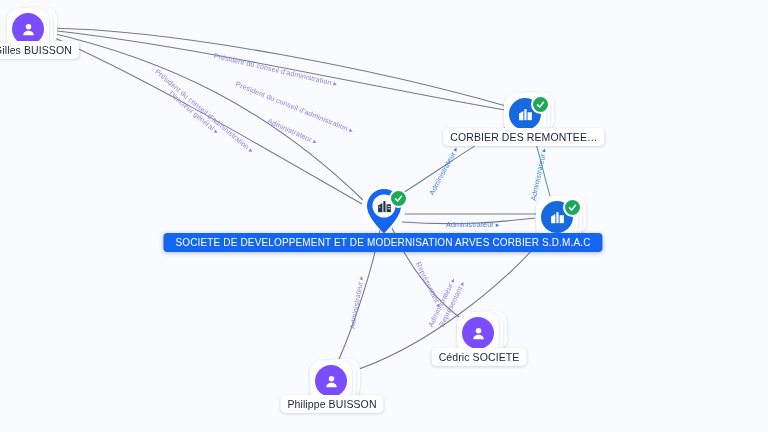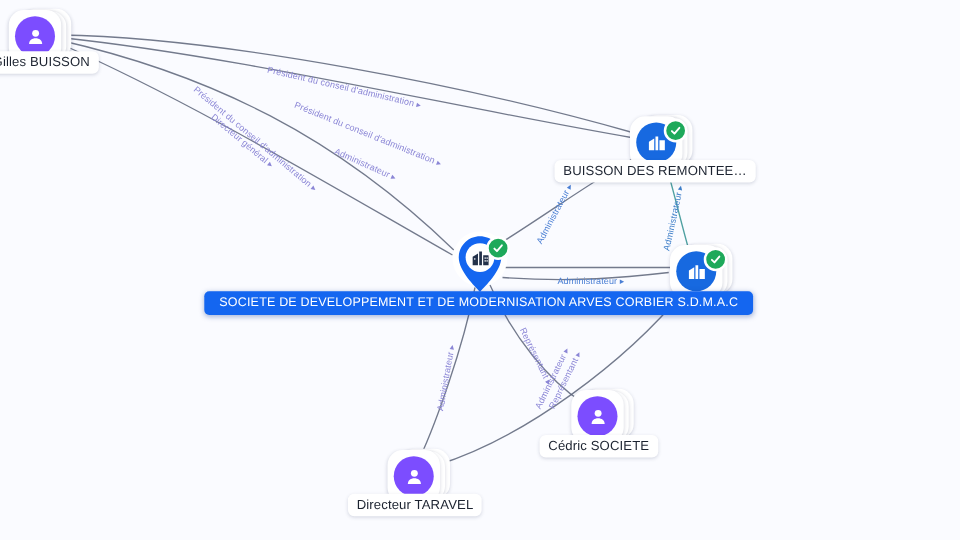--- a/index.html
+++ b/index.html
@@ -185,21 +185,21 @@
               <rect x="18.6" y="14.4" width="1.5" height="1.5" fill="#ffffff"></rect>
             </svg>
           </div>
           <div class="check" style="left: 27px; top: 5px;">
             <svg width="9" height="9" viewBox="0 0 24 24" fill="none" stroke="#ffffff" stroke-width="4" stroke-linecap="round" stroke-linejoin="round">
               <path d="M4 13 L9.5 18.5 L20 6"></path>
             </svg>
           </div>
         </div>
       </div>
-      <div class="node-label" style="left: 524px; top: 128px;">BUISSON DES REMONTEE…</div>
+      <div class="node-label" style="left: 524px; top: 128px;">CORBIER DES REMONTEE…</div>
       <div class="node" style="left: 384px; top: 212px;">
         <div style="position: relative; width: 46px; height: 54px;"><svg width="46" height="54" viewBox="0 0 46 54">
             <circle cx="23" cy="22" r="22" fill="#ffffff" opacity="0.85"></circle>
             <path d="M23 4 C13.6 4 6 11.6 6 21 C6 31.8 19 44 23 48.5 C27 44 40 31.8 40 21 C40 11.6 32.4 4 23 4 z" fill="#1466f0"></path>
             <circle cx="23" cy="21" r="11.5" fill="#ffffff"></circle>
           </svg><div style="position: absolute; left: 14.5px; top: 12.5px;"><svg width="17" height="17" viewBox="0 0 24 24" fill="#24324a">
               <path d="M3 20V10.5l6-3.6V20z"></path>
               <path d="M10.4 20V4.4h3.1V20z"></path>
               <path d="M14.9 20V8.8H21V20z"></path>
               <rect x="4.6" y="12.2" width="1.5" height="1.5" fill="#ffffff"></rect>
@@ -258,16 +258,16 @@
           <div class="card c2"></div>
           <div class="card c1"></div>
           <div class="badge-circle person">
             <svg width="17" height="17" viewBox="0 0 24 24" fill="#ffffff">
               <circle cx="12" cy="8" r="3.9"></circle>
               <path d="M4.6 20c0-4.1 3.4-6.4 7.4-6.4s7.4 2.3 7.4 6.4z"></path>
             </svg>
           </div>
         </div>
       </div>
-      <div class="node-label" style="left: 332px; top: 395px;">Directeur TARAVEL</div>
+      <div class="node-label" style="left: 332px; top: 395px;">Philippe BUISSON</div>
     </div>
 
 </div>
 
 </body></html>

